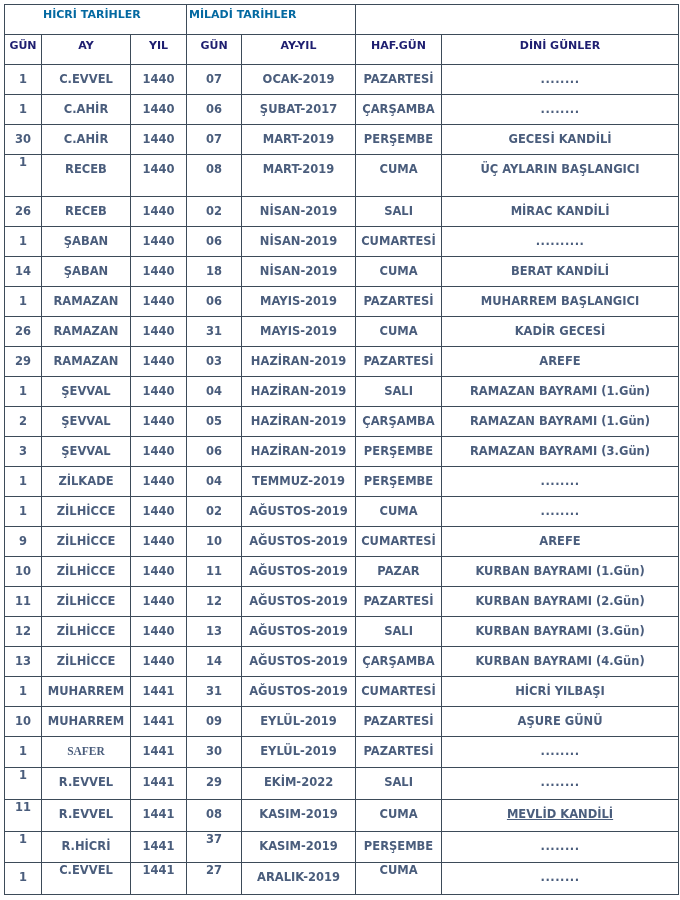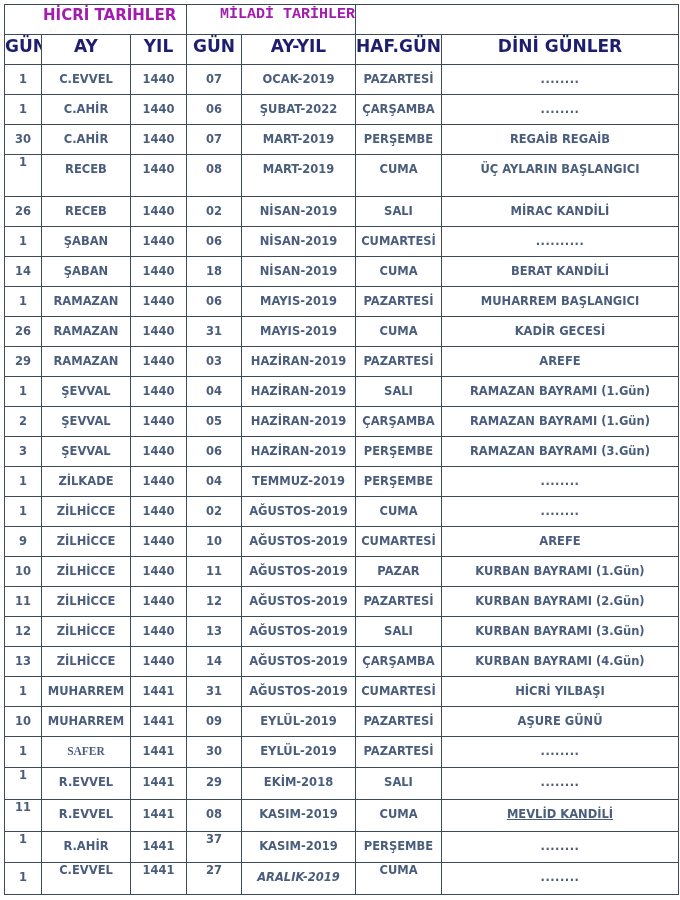--- a/index.html
+++ b/index.html
@@ -12,27 +12,27 @@
   }
   table.cal td {
     border: 1.5px solid #3d4b59;
     padding: 0; text-align: center; overflow: hidden; white-space: nowrap;
     font-size: 11.5px; font-weight: bold; color: #4a5d7c;
     vertical-align: top;
   }
   td .c { display: block; padding-top: 7px; line-height: 14px; }
   td.low { vertical-align: bottom; }
   td.low .c { padding-top: 0; padding-bottom: 6px; }
-  tr.group td { height: 29px; color: #a21caf; font-size: 15px; }
+  tr.group td { height: 29px; color: #0369a1; font-size: 11px; }
   tr.group td .c { padding-top: 3px; }
   td.g-hicri .c { text-align: left; padding-left: 38px; }
   td.g-miladi { border-right-color: #ffffff; }
-  td.g-miladi .c { text-align: right; padding-left: 2px; font-family: Liberation Mono, monospace; }
+  td.g-miladi .c { text-align: left; padding-left: 2px; }
   td.g-empty { border-left-color: #ffffff; }
-  tr.heads td { height: 29px; color: #1e1e70; font-size: 17px; }
+  tr.heads td { height: 29px; color: #1e1e70; font-size: 11px; }
   tr.heads td .c { padding-top: 4px; }
   tr.r td { height: 29px; }
   tr.r.tall td { height: 41px; }
   td.dots .c { letter-spacing: 0.5px; font-weight: bold; }
 </style>
 </head>
 <body>
 
 <table class="cal">
   <colgroup>
@@ -107,21 +107,21 @@
         <td>
           <span class="c">C.AHİR</span>
         </td>
         <td>
           <span class="c">1440</span>
         </td>
         <td>
           <span class="c">06</span>
         </td>
         <td>
-          <span class="c">ŞUBAT-2022</span>
+          <span class="c">ŞUBAT-2017</span>
         </td>
         <td>
           <span class="c">ÇARŞAMBA</span>
         </td>
         <td class="dots">
           <span class="c">........</span>
         </td>
       </tr>
       <tr class="r">
         <td>
@@ -136,21 +136,21 @@
         <td>
           <span class="c">07</span>
         </td>
         <td>
           <span class="c">MART-2019</span>
         </td>
         <td>
           <span class="c">PERŞEMBE</span>
         </td>
         <td>
-          <span class="c">REGAİB REGAİB</span>
+          <span class="c">GECESİ KANDİLİ</span>
         </td>
       </tr>
       <tr class="r tall">
         <td class="low" style="height: 41px;">
           <span class="c">1</span>
         </td>
         <td style="height: 41px;">
           <span class="c">RECEB</span>
         </td>
         <td style="height: 41px;">
@@ -613,21 +613,21 @@
         <td style="height: 31px;">
           <span class="c">R.EVVEL</span>
         </td>
         <td style="height: 31px;">
           <span class="c">1441</span>
         </td>
         <td style="height: 31px;">
           <span class="c">29</span>
         </td>
         <td style="height: 31px;">
-          <span class="c">EKİM-2018</span>
+          <span class="c">EKİM-2022</span>
         </td>
         <td style="height: 31px;">
           <span class="c">SALI</span>
         </td>
         <td class="dots" style="height: 31px;">
           <span class="c">........</span>
         </td>
       </tr>
       <tr class="r">
         <td class="low" style="height: 31px;">
@@ -650,21 +650,21 @@
         </td>
         <td style="height: 31px; text-decoration: underline;">
           <span class="c">MEVLİD KANDİLİ</span>
         </td>
       </tr>
       <tr class="r">
         <td class="low" style="height: 30px;">
           <span class="c">1</span>
         </td>
         <td style="height: 30px;">
-          <span class="c">R.AHİR</span>
+          <span class="c">R.HİCRİ</span>
         </td>
         <td style="height: 30px;">
           <span class="c">1441</span>
         </td>
         <td class="low" style="height: 30px;">
           <span class="c">37</span>
         </td>
         <td style="height: 30px;">
           <span class="c">KASIM-2019</span>
         </td>
@@ -681,21 +681,21 @@
         </td>
         <td class="low" style="height: 31px;">
           <span class="c">C.EVVEL</span>
         </td>
         <td class="low" style="height: 31px;">
           <span class="c">1441</span>
         </td>
         <td class="low" style="height: 31px;">
           <span class="c">27</span>
         </td>
-        <td style="height: 31px; font-style: italic;">
+        <td style="height: 31px;">
           <span class="c">ARALIK-2019</span>
         </td>
         <td class="low" style="height: 31px;">
           <span class="c">CUMA</span>
         </td>
         <td class="dots" style="height: 31px;">
           <span class="c">........</span>
         </td>
       </tr>
     </tbody>

